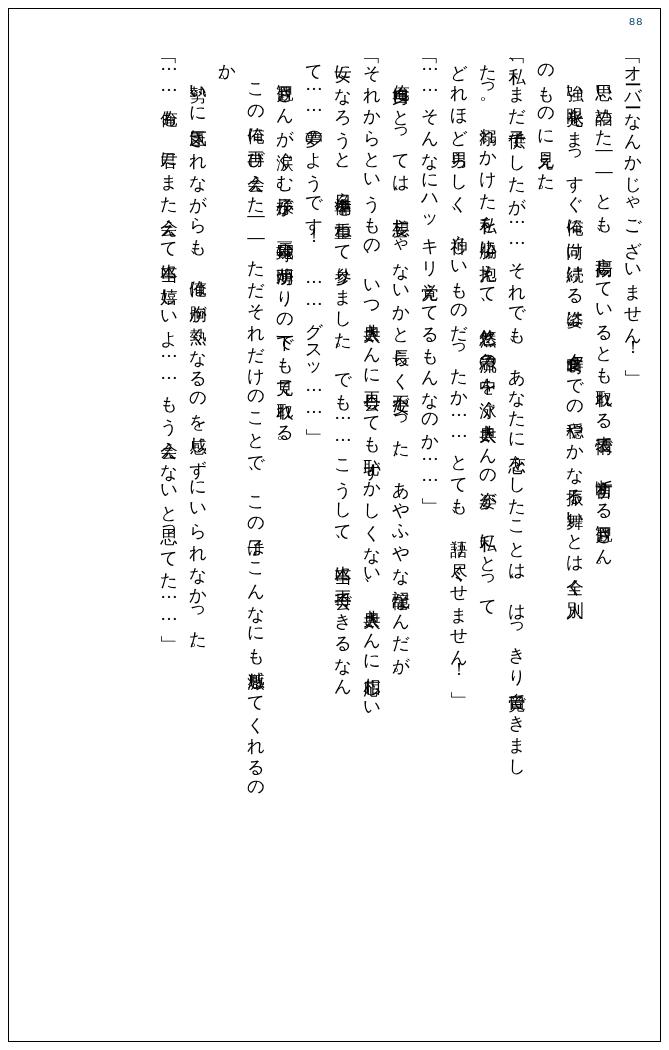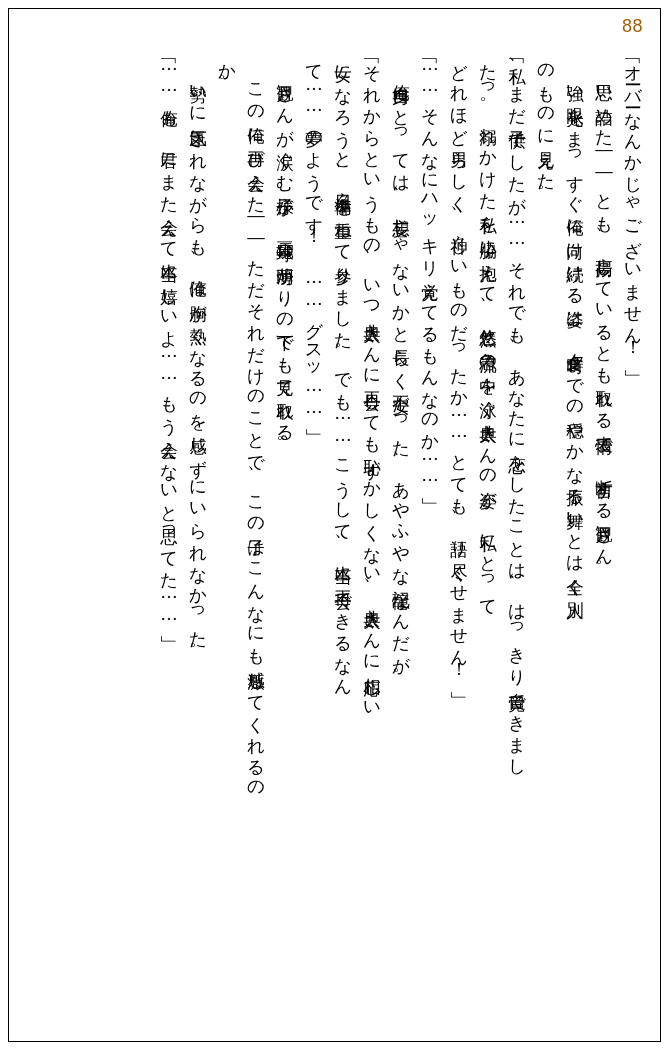--- a/index.html
+++ b/index.html
@@ -27,24 +27,24 @@
     right: 8px;
     bottom: 8px;
     border: 1px solid #000000;
     box-sizing: border-box;
     pointer-events: none;
   }
   .page-number {
     position: absolute;
     top: 16px;
     right: 26px;
-    font-size: 18px;
+    font-size: 11px;
     letter-spacing: 0.5px;
-    font-family: Liberation Sans, sans-serif;
-    color: #a16207;
+    font-family: Liberation Mono, monospace;
+    color: #0c4a6e;
   }
   
   .text-body {
     position: absolute;
     top: 52px;
     right: 28px;
     left: 34px;
     bottom: 28px;
     display: flex;
     flex-direction: row-reverse;

